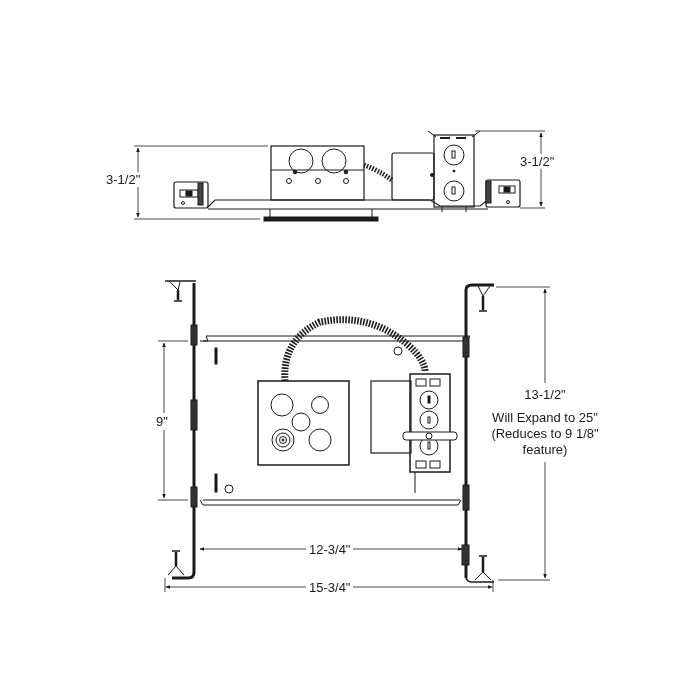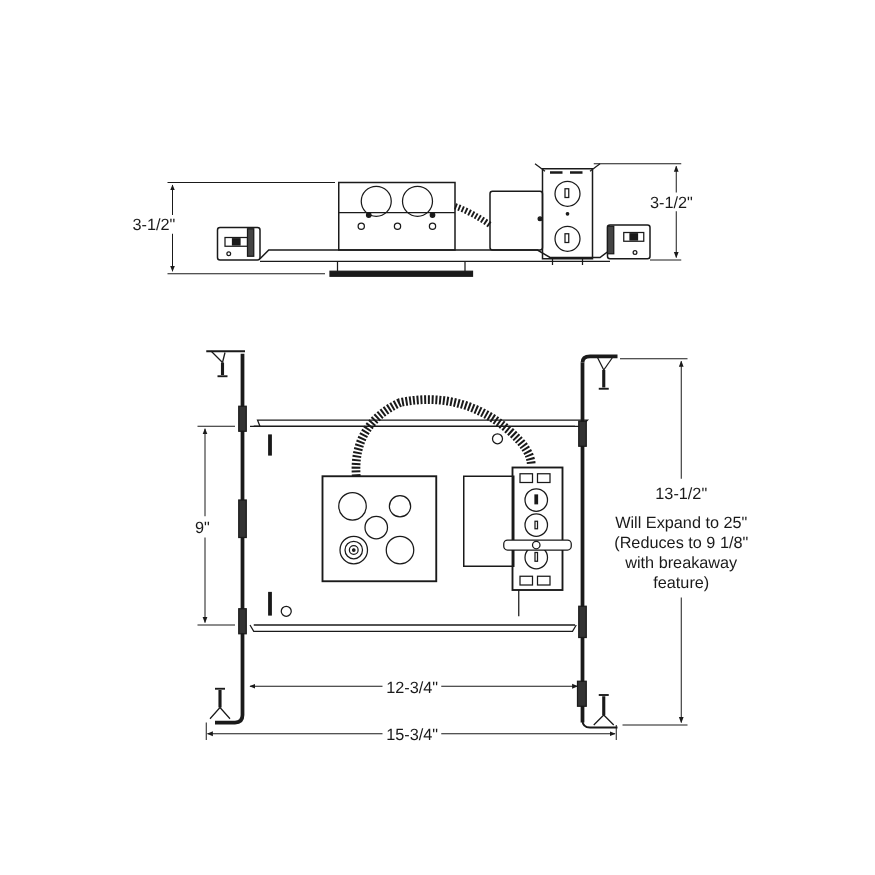--- a/index.html
+++ b/index.html
@@ -172,15 +172,14 @@
 <div class="dim-label" style="left:520px; top:154px;">3-1/2"</div>
 
 <div class="dim-label" style="left:156px; top:413px; padding:1px 0;">9"</div>
 <div class="dim-label" style="left:306px; top:542px; padding:0 3px;">12-3/4"</div>
 <div class="dim-label" style="left:306px; top:580px; padding:0 3px;">15-3/4"</div>
 
 <div class="note" style="left:473px; top:383px; width:144px; padding:4px 0;">
   <div style="margin-bottom:7px;">13-1/2"</div>
   <div>Will Expand to 25"</div>
   <div>(Reduces to 9 1/8"</div>
-  <div>with breakaway</div>
   <div>feature)</div>
 </div>
 
 </body></html>

